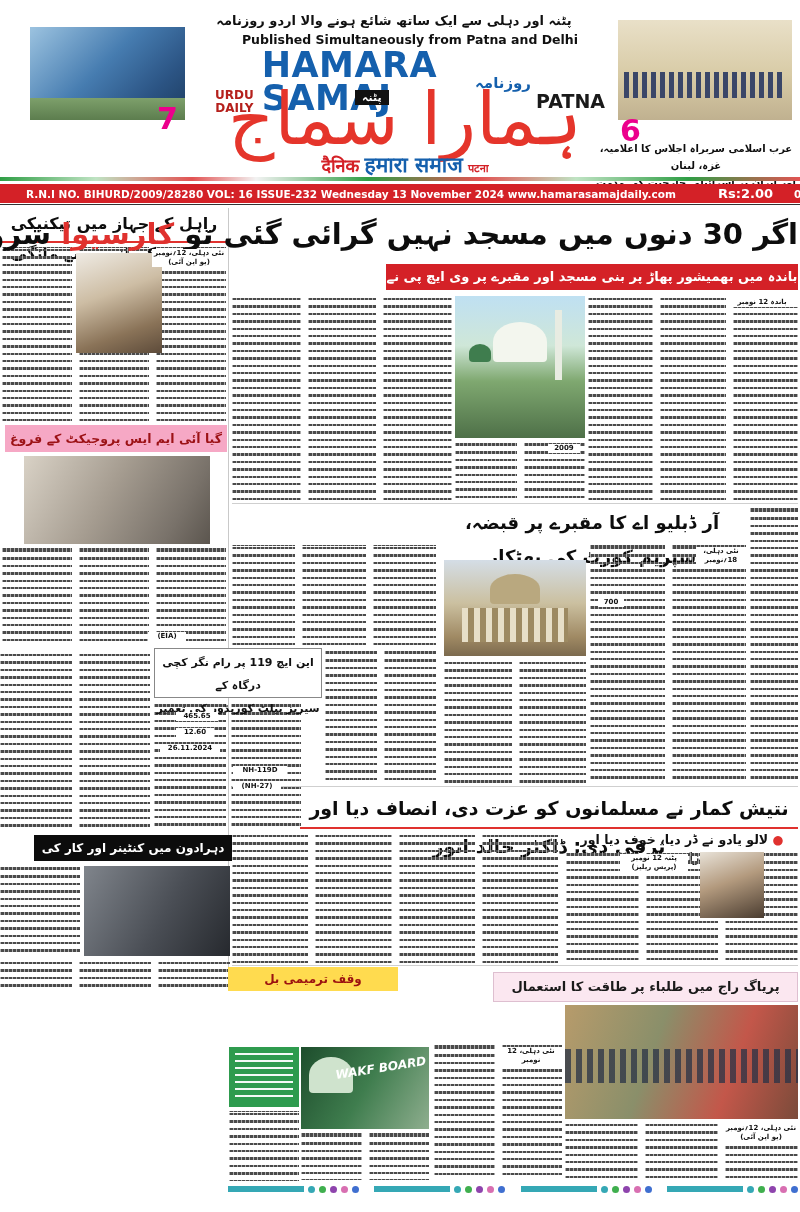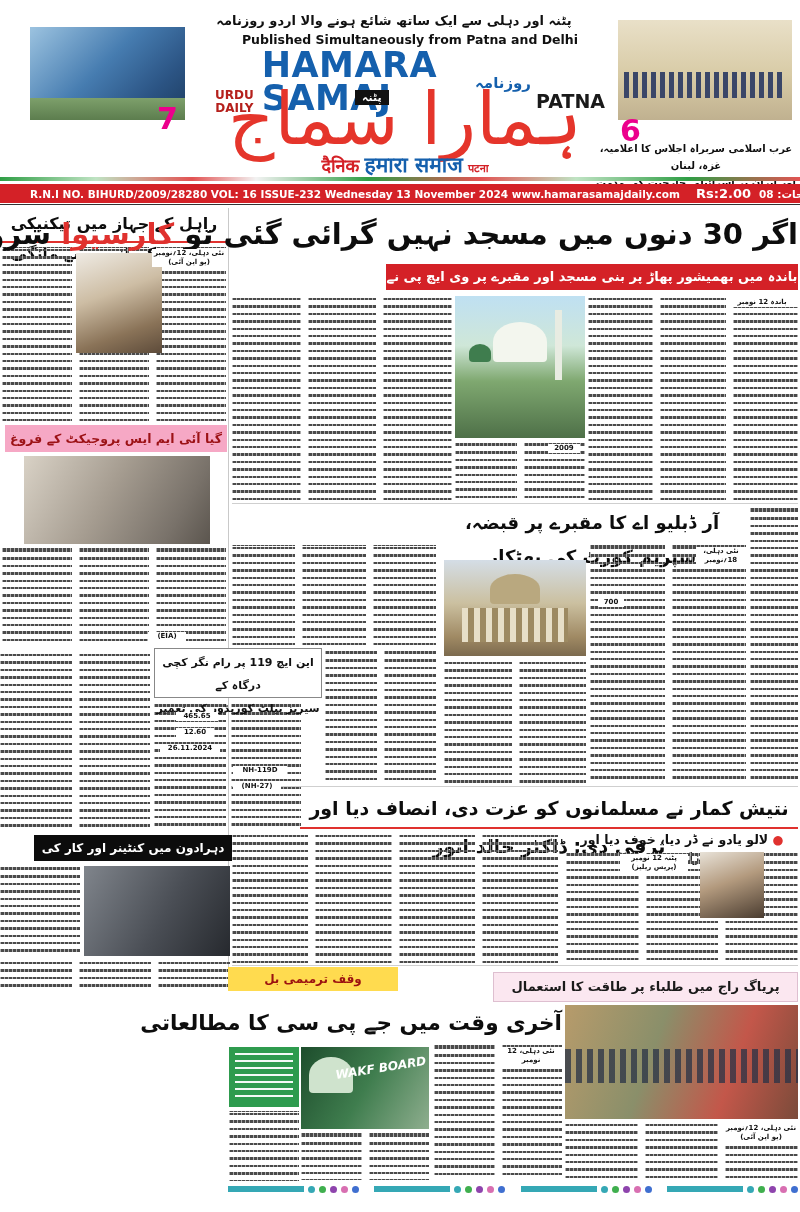--- a/index.html
+++ b/index.html
@@ -73,21 +73,21 @@
   <div class="pagenum" style="left:620px;top:116px">6</div>
   <div class="cap" style="left:594px;top:140px;width:204px;font-size:10px;line-height:17px">
     <div>عرب اسلامی سربراہ اجلاس کا اعلامیہ، غزہ، لبنان</div>
     <div>اور ایران پر اسرائیلی جارحیت کی مذمت</div>
   </div>
 
   <div class="abs" style="left:0;top:177px;width:800px;height:4px;
           background:linear-gradient(90deg,#2f9e45 0%,#bfe3c3 12%,#e25353 24%,#f2f2f2 32%,#2f9e45 46%,#e25353 60%,#bfe3c3 72%,#2f9e45 86%,#e25353 100%)"></div>
 
   <div class="abs" style="left:0;top:184px;width:800px;height:19px;background:#d42127;display:flex;align-items:center;
-              gap:8px;padding:0 22px;box-sizing:border-box">
+              gap:21px;padding:0 5px;box-sizing:border-box">
     <div style="width:8px;height:13px;background:linear-gradient(180deg,#ff9933 0 33%,#ffffff 33% 66%,#138808 66% 100%)"></div>
     <div class="b" style="color:#fff;font-size:10.5px;white-space:nowrap">R.N.I NO. BIHURD/2009/28280 VOL: 16 ISSUE-232 Wednesday 13 November 2024  www.hamarasamajdaily.com</div>
     <div style="flex:1"></div>
     <div class="b" style="color:#fff;font-size:13px">Rs:2.00</div>
     <div class="b rtl" style="color:#fff;font-size:10.5px;white-space:nowrap">بدھ ،13؍نومبر ،2024 مطابق 10 جمادی الاول ، 1446 صفحات: 08</div>
     <div style="width:8px;height:13px;background:linear-gradient(180deg,#ff9933 0 33%,#ffffff 33% 66%,#138808 66% 100%)"></div>
   </div>
   <div class="abs" style="left:0;top:204px;width:800px;height:1px;background:#333"></div>
 
   <div class="vrule" style="left:228px;top:208px;height:782px"></div>
@@ -230,21 +230,20 @@
   </div>
   <div class="chip rtl" style="left:620px;top:854px;width:66px">پٹنہ 12 نومبر (پریس ریلیز)</div>
   <div class="photo" style="left:700px;top:852px;width:64px;height:66px;z-index:4;
               background:linear-gradient(160deg,#e8e2d8 0%,#b39a7e 45%,#4a3c30 100%)"></div>
 
   <div class="hrule" style="left:232px;top:965px;width:566px"></div>
 
   <div class="band rtl" style="left:228px;top:967px;width:170px;height:24px;background:#ffdb4f;color:#9c1210;font-size:12px;line-height:24px">وقف ترمیمی بل</div>
   <div class="band rtl" style="left:493px;top:972px;width:305px;height:30px;background:#fbe7f0;border:1px solid #debfd0;
               box-sizing:border-box;color:#1a1a1a;font-size:13px;line-height:28px">پریاگ راج میں طلباء پر طاقت کا استعمال افسوسناک: کانگریس</div>
-  <div class="hl rtl" style="left:232px;top:1002px;width:330px;height:42px;font-size:21.5px;line-height:42px;white-space:nowrap">آخری وقت میں جے پی سی کا مطالعاتی</div>
 
   <div class="abs" style="left:229px;top:1047px;width:70px;height:60px;background:#2e9b4e">
     <div style="position:absolute;left:6px;top:6px;right:6px;bottom:6px;
                 background:repeating-linear-gradient(180deg,rgba(255,255,255,.95) 0 2px,rgba(255,255,255,0) 2px 7px)"></div>
   </div>
   <div class="photo" style="left:301px;top:1047px;width:128px;height:82px;
               background:linear-gradient(120deg,#1d4d2c 0%,#3f7d4e 50%,#8fae8f 100%)">
     <div class="dome" style="left:8px;top:10px;width:44px;height:36px;background:#cfe3cd"></div>
     <div style="position:absolute;left:34px;top:14px;color:#fff;font-weight:bold;font-style:italic;
                 font-size:12px;transform:rotate(-9deg);white-space:nowrap">WAKF BOARD</div>

